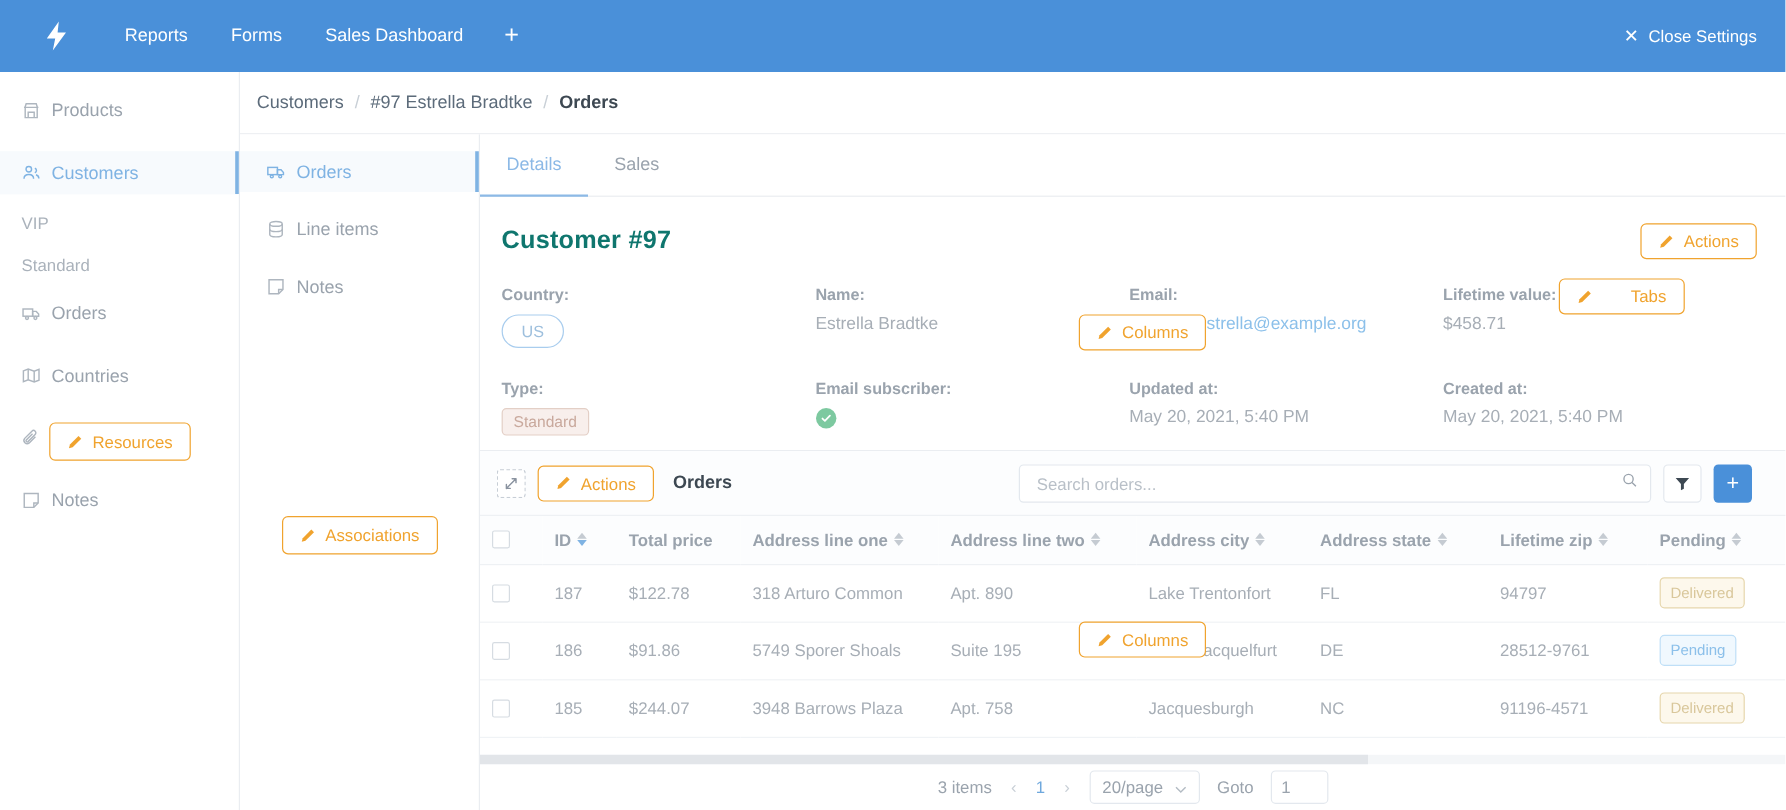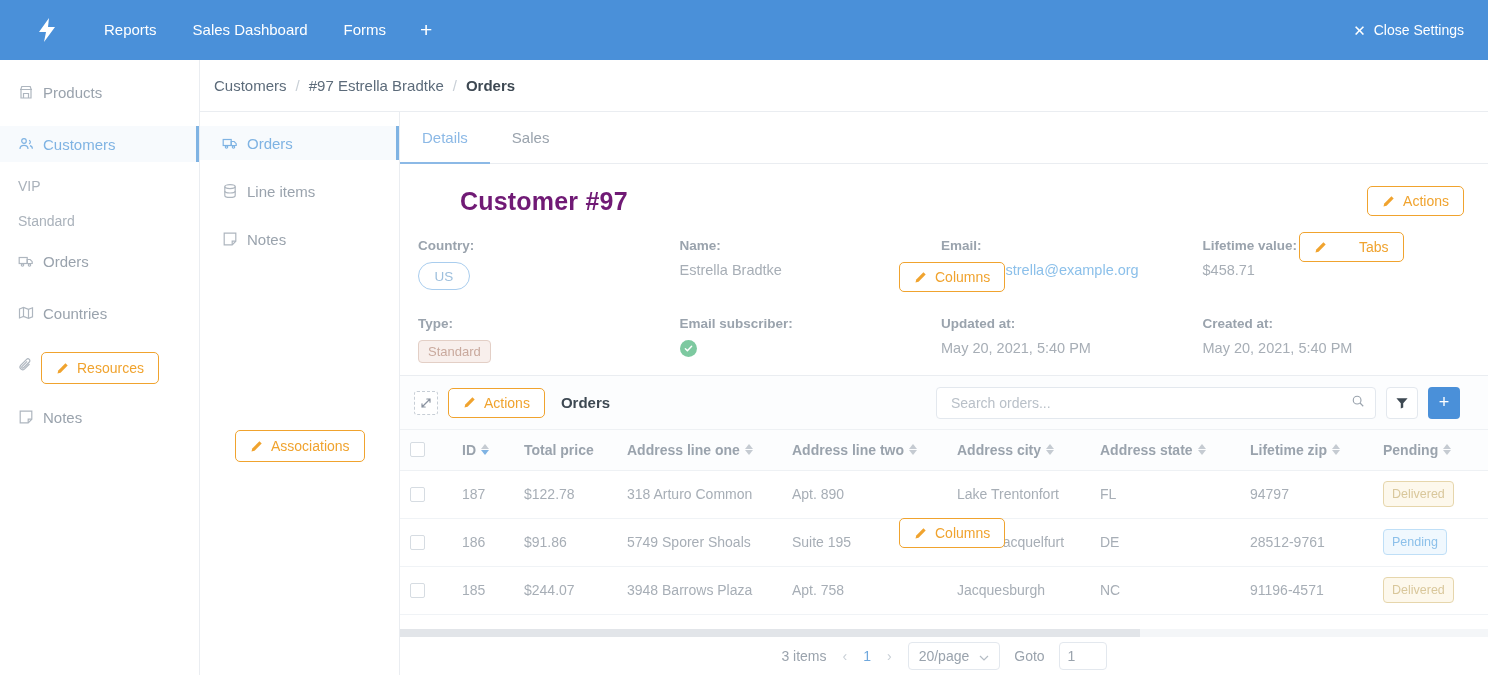--- a/index.html
+++ b/index.html
@@ -115,23 +115,22 @@
   }
   .tab.active { color: #8cb9e6; box-shadow: inset 0 -2px 0 0 #8cb9e6; }
   .tabbar-spacer { flex: 1; }
 
   .detail {
     padding: 22px 24px 12px 18px;
     border-bottom: 1px solid #eaedf1;
   }
   .detail-head { display: flex; align-items: center; }
   .cust-title {
-    font-size: 25px; font-weight: bold; color: #701a75;
+    font-size: 21px; font-weight: bold; color: #0f766e;
     letter-spacing: .2px;
-    margin-left: 42px;
   }
   .detail-head-spacer { flex: 1; }
 
   .field-grid {
     display: grid; grid-template-columns: 1fr 1fr 1fr 1fr;
     row-gap: 26px; margin-top: 22px;
   }
   .f-label { font-size: 13.5px; font-weight: bold; color: #9aa3ad; margin-bottom: 9px; }
   .f-value { font-size: 14.5px; color: #a7aeb6; }
   .f-value.link { color: #8cc0ea; cursor: pointer; }
@@ -162,21 +161,21 @@
     border-bottom: 1px solid #eef1f4; gap: 10px;
   }
   .expand-btn {
     width: 24px; height: 24px; border: 1px dashed #c7ced6;
     border-radius: 3px; display: flex; align-items: center;
     justify-content: center; cursor: pointer; background: #fff;
   }
   .table-title { font-size: 15px; font-weight: bold; color: #3d4852; margin-left: 6px; }
   .tt-spacer { flex: 1; }
   .searchbox {
-    width: 440px; height: 32px; border: 1px solid #e3e8ee;
+    width: 527px; height: 32px; border: 1px solid #e3e8ee;
     border-radius: 4px; background: #fff; display: flex;
     align-items: center; padding: 0 10px 0 12px;
   }
   .searchbox input {
     flex: 1; border: 0; outline: 0; font-size: 14px;
     color: #6b7580; background: transparent;
     font-family: "Liberation Sans", sans-serif;
   }
   .searchbox input::placeholder { color: #b9c0c8; }
   .icon-btn {
@@ -269,22 +268,22 @@
 <div id="app">
 
   <div class="topbar">
     <div class="logo-mark">
       <svg width="22" height="26" viewBox="0 0 22 26" aria-hidden="true">
         <path d="M13 1 L3 15 L10 15 L8 25 L19 10 L12 10 Z" fill="#ffffff"></path>
       </svg>
     </div>
     <div class="topnav">
       <div class="topnav-item">Reports</div>
+      <div class="topnav-item">Forms</div>
       <div class="topnav-item">Sales Dashboard</div>
-      <div class="topnav-item">Forms</div>
       <div class="topnav-plus">+</div>
     </div>
     <div class="topbar-spacer"></div>
     <div class="close-settings">
       <span class="xg">✕</span>
       <span>Close Settings</span>
     </div>
   </div>
 
   <div class="body-row">

